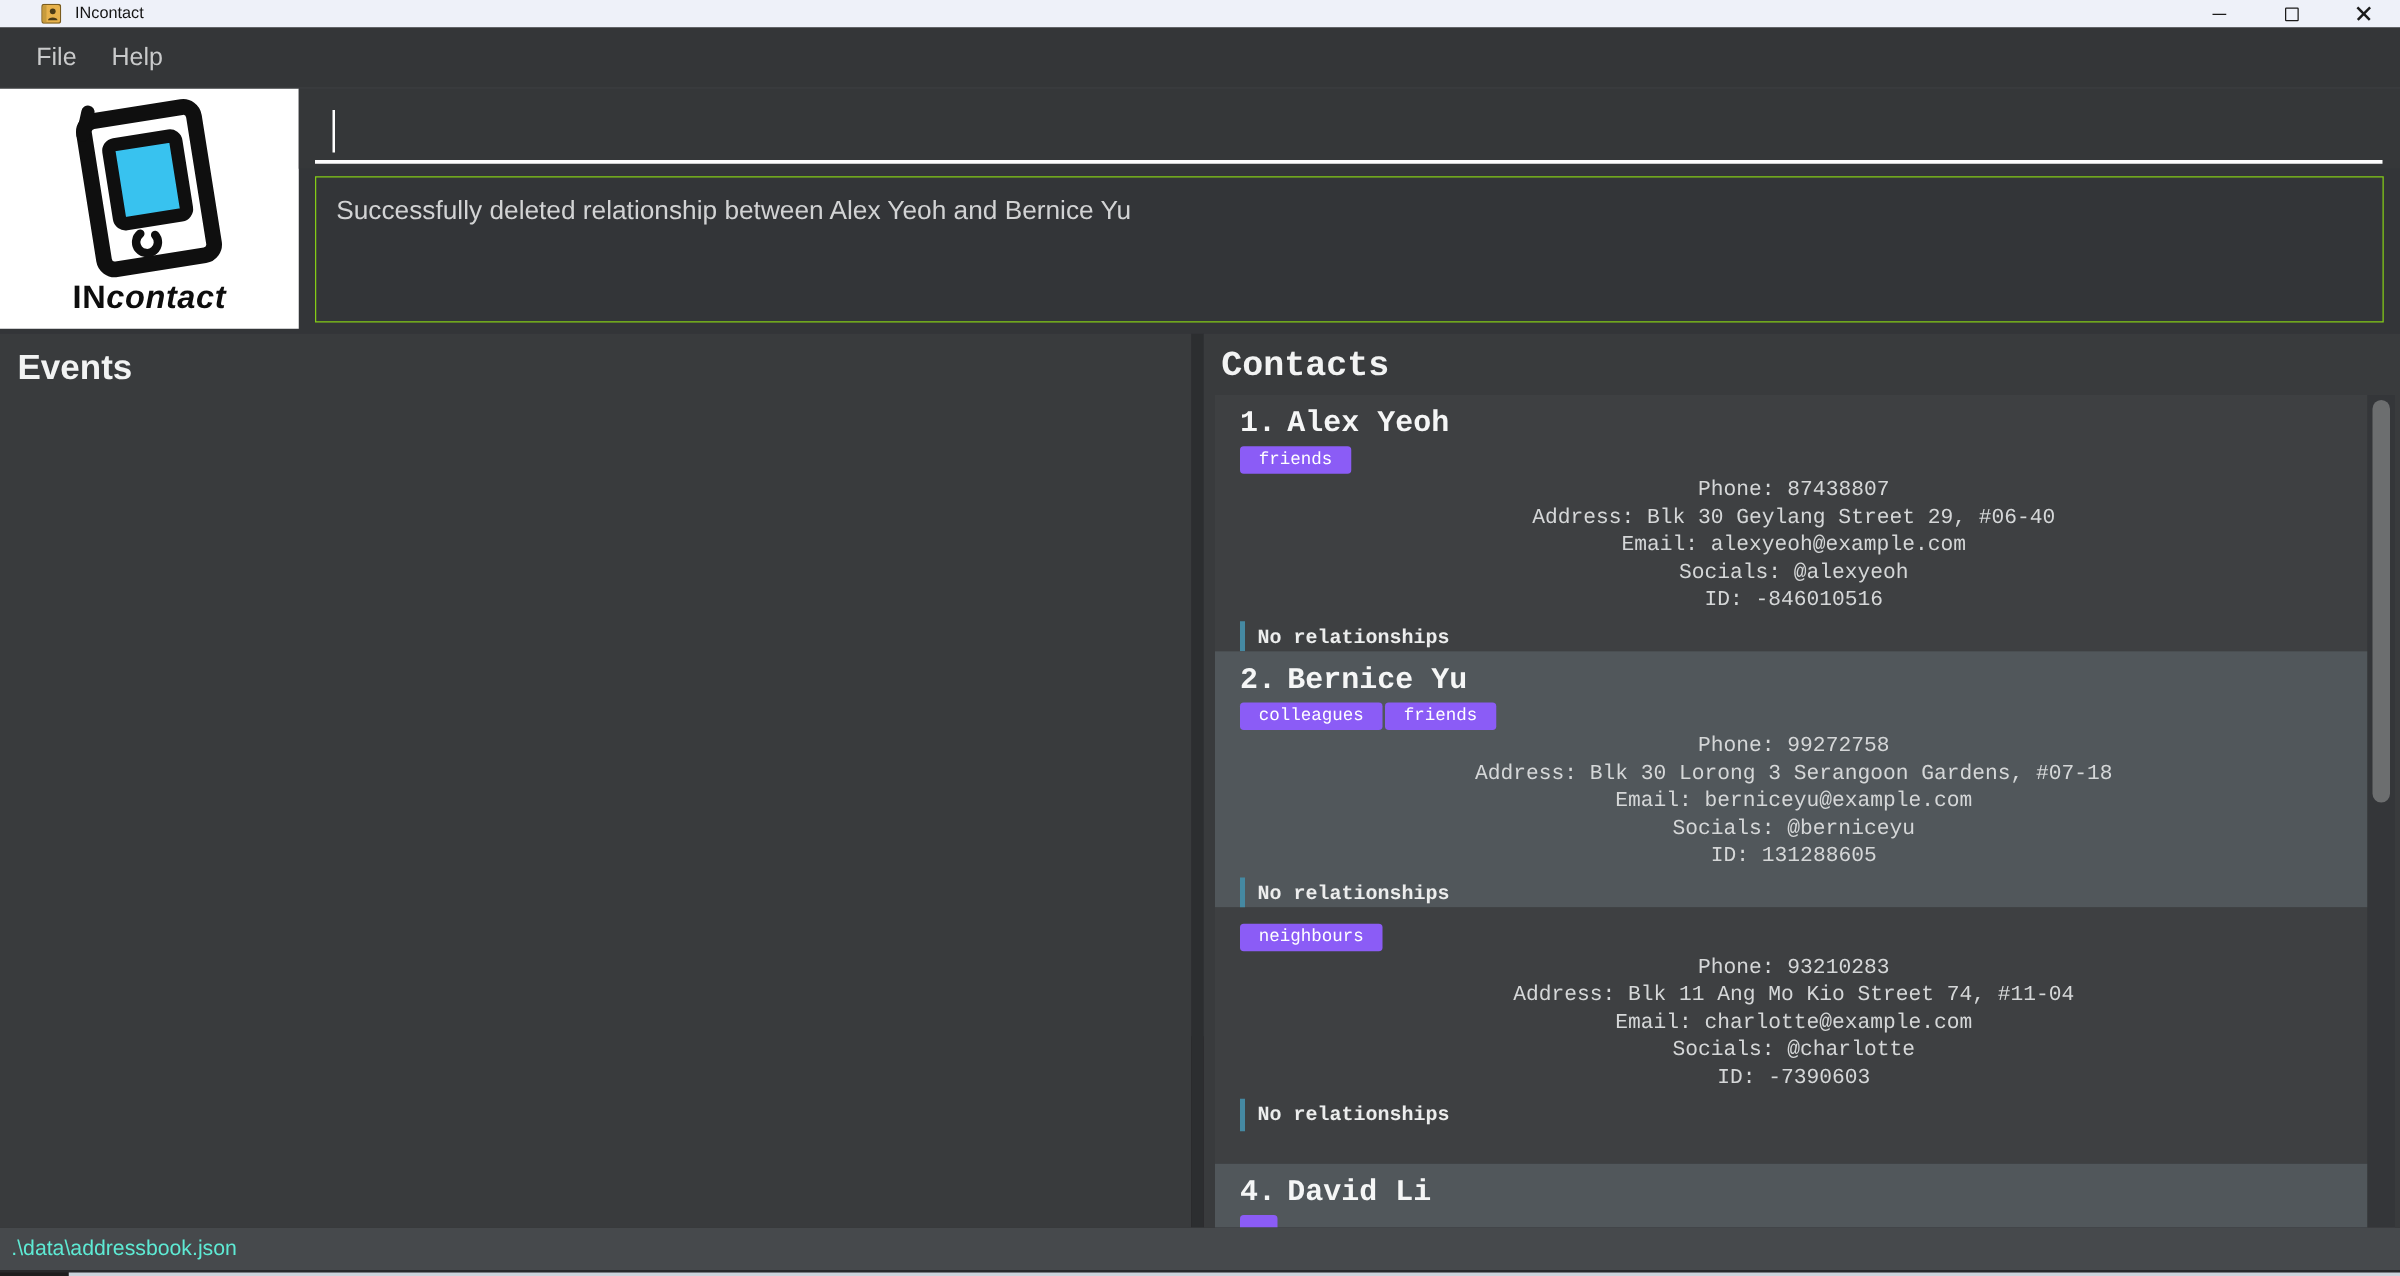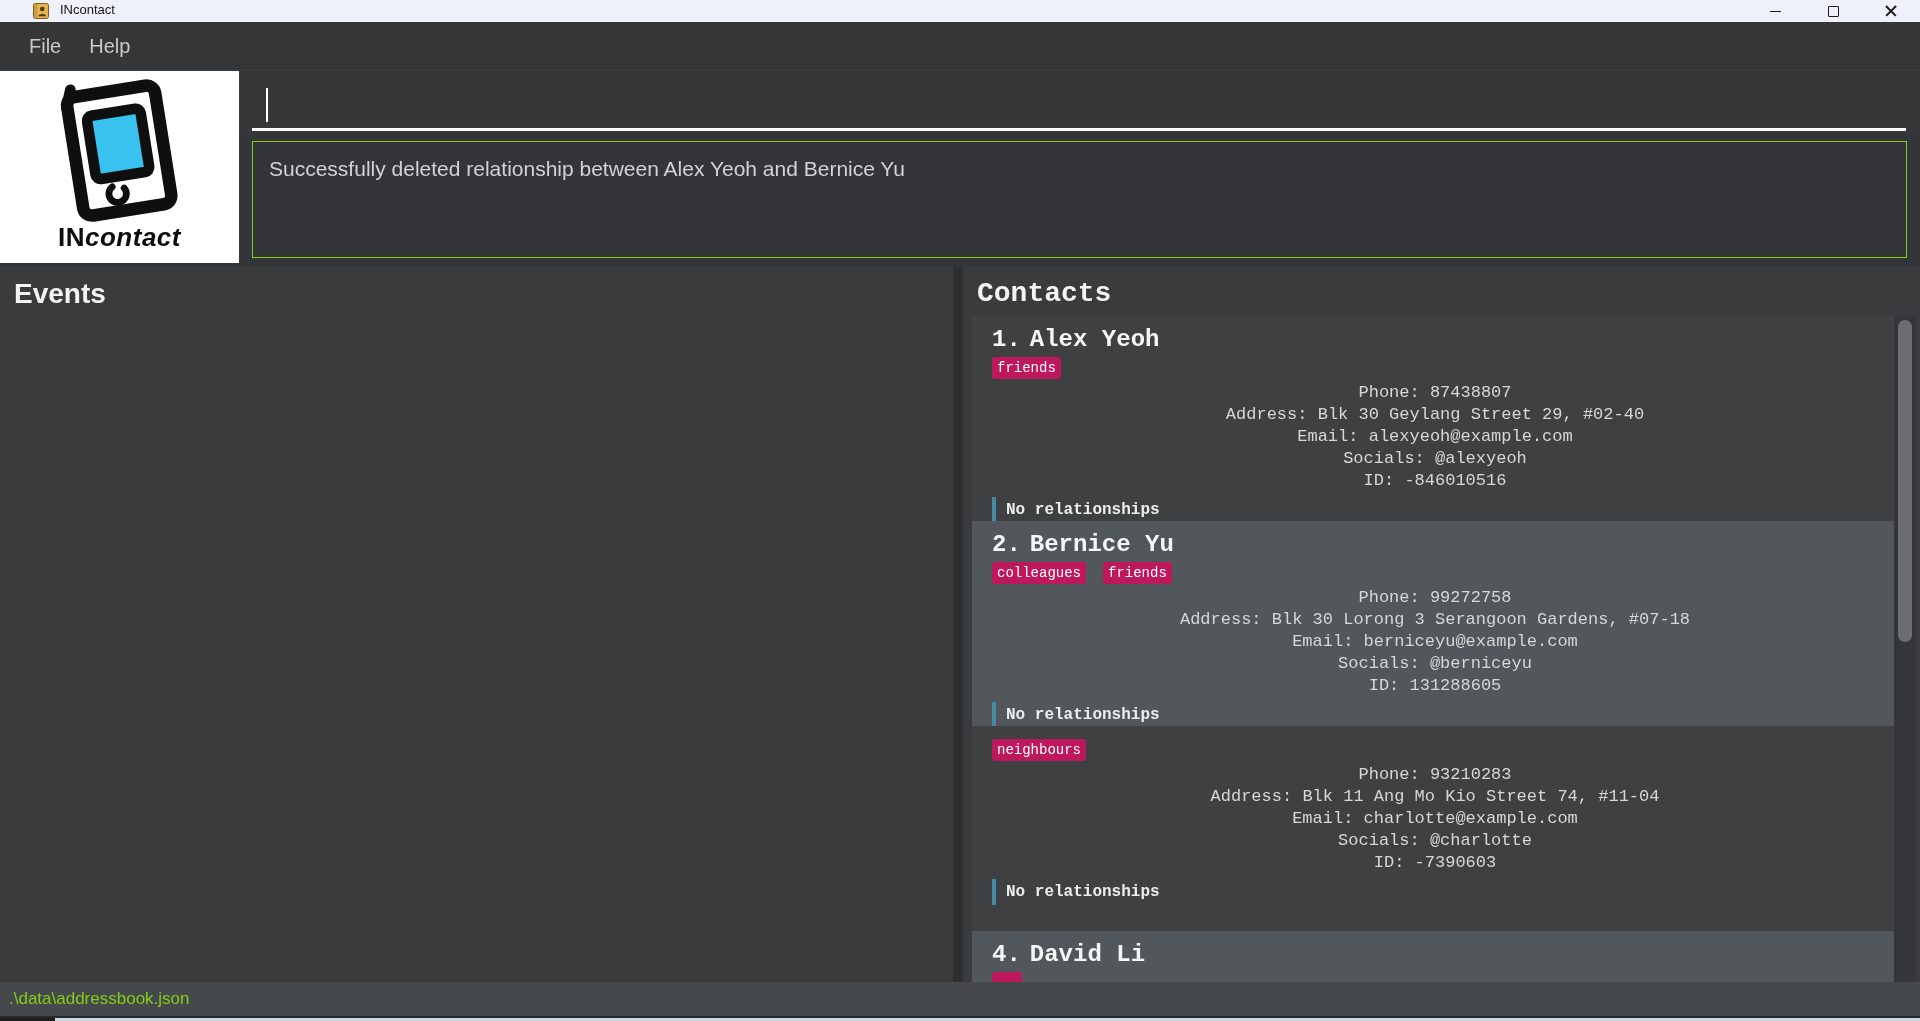--- a/index.html
+++ b/index.html
@@ -52,34 +52,34 @@
 
   
   .contact-list { position:absolute; left:9px; top:49px; width:944px; height:666px; overflow:hidden; background:#343639; }
   .cards { position:absolute; left:0; top:0; width:922px; }
   .card { width:922px; height:205px; overflow:hidden; padding:10px 16px 0 20px; }
   .card--even { background:#3e4042; }
   .card--odd  { background:#51575b; }
   .card-name { color:#f5f6f6; font-size:24px; font-weight:bold; line-height:28px; }
   .card-name .idx { margin-right:9px; }
   .tag-row { margin:3px 0 3px 0; height:22px; display:flex; }
-  .tag { display:inline-block; background:#be185d; color:#ffffff; font-size:14px; line-height:18px;
-         padding:2px 5px; border-radius:3px; margin-right:17px; min-width:30px; }
+  .tag { display:inline-block; background:#8b5cf6; color:#ffffff; font-size:14px; line-height:18px;
+         padding:2px 15px; border-radius:3px; margin-right:2px; min-width:30px; }
   .card-line { color:#d5d7d8; font-size:17px; line-height:22px;text-align:center; }
   .rel-box { margin-top:5px; border-left:4px solid #4589a2; padding:2px 0 2px 10px;
              color:#eceded; font-size:16px; font-weight:bold; line-height:22px; }
 
   
   .scrollbar { position:absolute; right:0; top:0; width:22px; height:666px; background:#343639; }
   .scroll-thumb { position:absolute; left:4px; top:4px; width:14px; height:322px; background:#6c6e6f; border-radius:7px; }
 
   
   .statusbar { position:absolute; left:0; top:982px; width:1920px; height:34px; background:#46494c;
                display:flex; align-items:center; padding-left:9px; }
-  .status-text { color:#84cc16; font-size:17px; }
+  .status-text { color:#5eead4; font-size:17px; }
   .bottom-dark  { position:absolute; left:0; top:1016px; width:1920px; height:2px; background:#28292b; }
   .bottom-light { position:absolute; left:55px; top:1018px; width:1865px; height:3px; background:#ccd4dc; }
 </style>
 </head>
 <body>
 
 <div class="window">
 
   <div class="titlebar">
     <span class="app-icon">
@@ -140,21 +140,21 @@
 
     <div class="contact-list">
       <div class="cards">
 
         <div class="card card--even">
           <div class="card-name"><span class="idx">1.</span><span>Alex Yeoh</span></div>
           <div class="tag-row">
             <span class="tag">friends</span>
           </div>
           <div class="card-line">Phone: 87438807</div>
-          <div class="card-line">Address: Blk 30 Geylang Street 29, #02-40</div>
+          <div class="card-line">Address: Blk 30 Geylang Street 29, #06-40</div>
           <div class="card-line">Email: alexyeoh@example.com</div>
           <div class="card-line">Socials: @alexyeoh</div>
           <div class="card-line">ID: -846010516</div>
           <div class="rel-box">No relationships</div>
         </div>
 
         <div class="card card--odd">
           <div class="card-name"><span class="idx">2.</span><span>Bernice Yu</span></div>
           <div class="tag-row">
             <span class="tag">colleagues</span>

